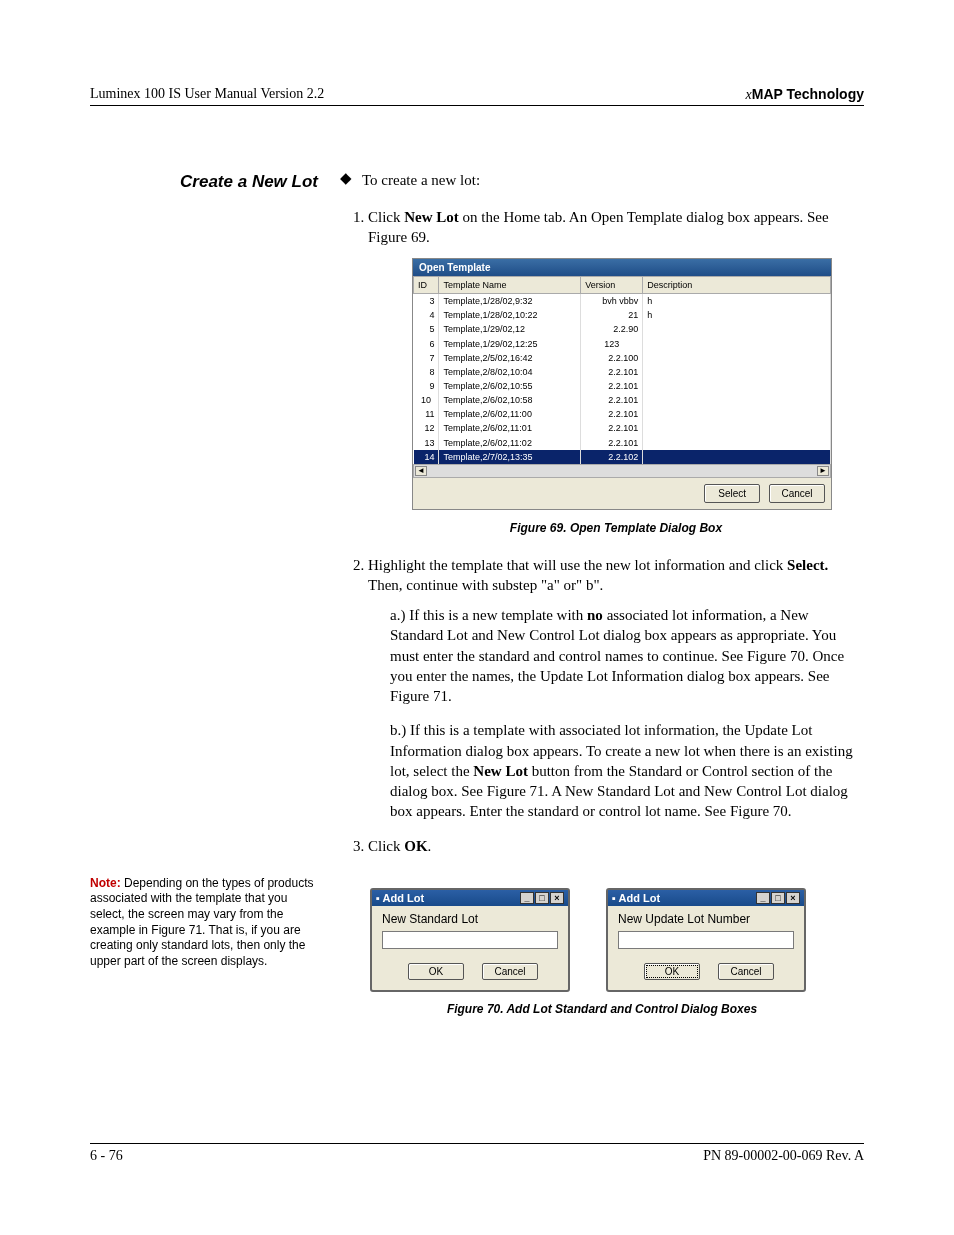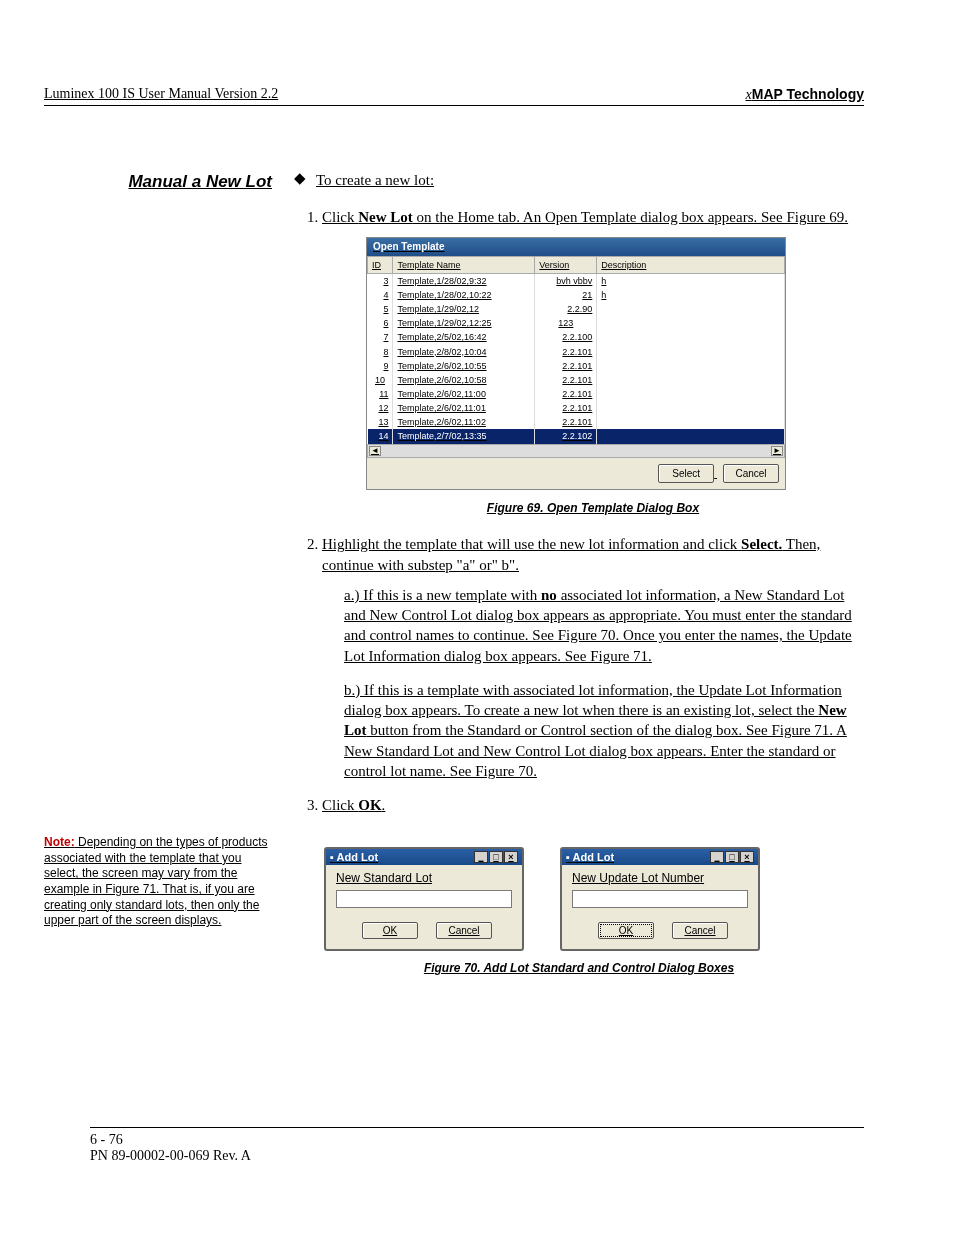--- a/index.html
+++ b/index.html
@@ -7,23 +7,22 @@
     margin: 0;
     font-family: "Times New Roman", Times, serif;
     font-size: 15px;
     color: #000;
     background: #fff;
   }
   .page {
     width: 954px;
     height: 1206px;
     margin: 0 auto;
-    padding: 86px 90px 40px 44px;
+    padding: 86px 90px 40px 90px;
     position: relative;
-    text-decoration: underline;
   }
   .running-head {
     border-bottom: 1px solid #000;
     display: flex;
     justify-content: space-between;
     padding-bottom: 2px;
     font-size: 14px;
   }
   .running-head .right { font-weight: normal; }
   .running-head .right .x { font-style: italic; font-family: "Times New Roman", serif; }
@@ -219,38 +218,37 @@
 
   .footer {
     position: absolute;
     bottom: 42px;
     left: 90px; right: 90px;
     border-top: 1px solid #000;
     display: flex;
     justify-content: space-between;
     font-size: 14px;
     padding-top: 4px;
-    flex-direction: column;
   }
 </style>
 </head>
 <body>
 
 <div class="page">
 
   <div class="running-head">
     <span>Luminex 100 IS User Manual Version 2.2</span>
     <span class="right">
       <span class="x">x</span><span class="brand">MAP Technology</span>
     </span>
   </div>
 
   <div class="content-row">
     <div class="sidecol">
-      <div class="side-heading">Manual a New Lot</div>
+      <div class="side-heading">Create a New Lot</div>
     </div>
     <div class="maincol">
       <div class="bullet-line">
         <span class="diamond"></span>
         <span>To create a new lot:</span>
       </div>
 
       <ol class="steps">
         <li>
           <span>Click </span><span class="bold">New Lot</span><span> on the Home tab. An Open Template dialog box appears. See Figure 69.</span>

